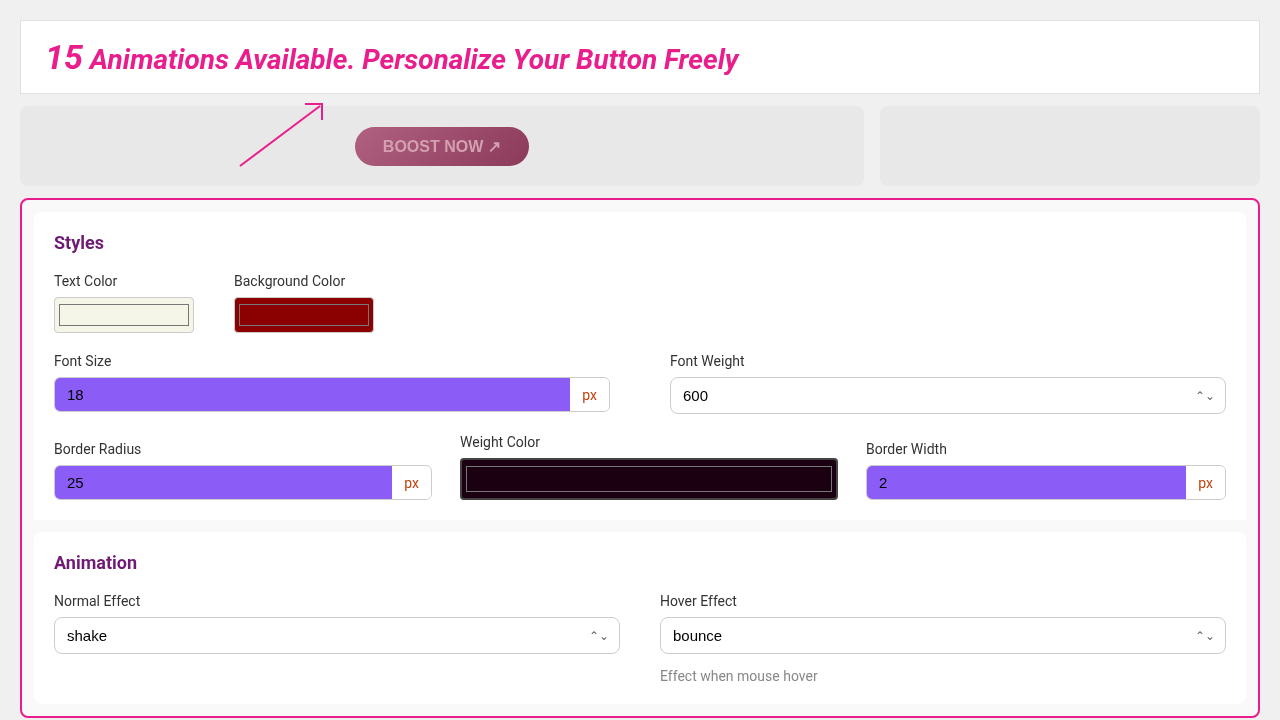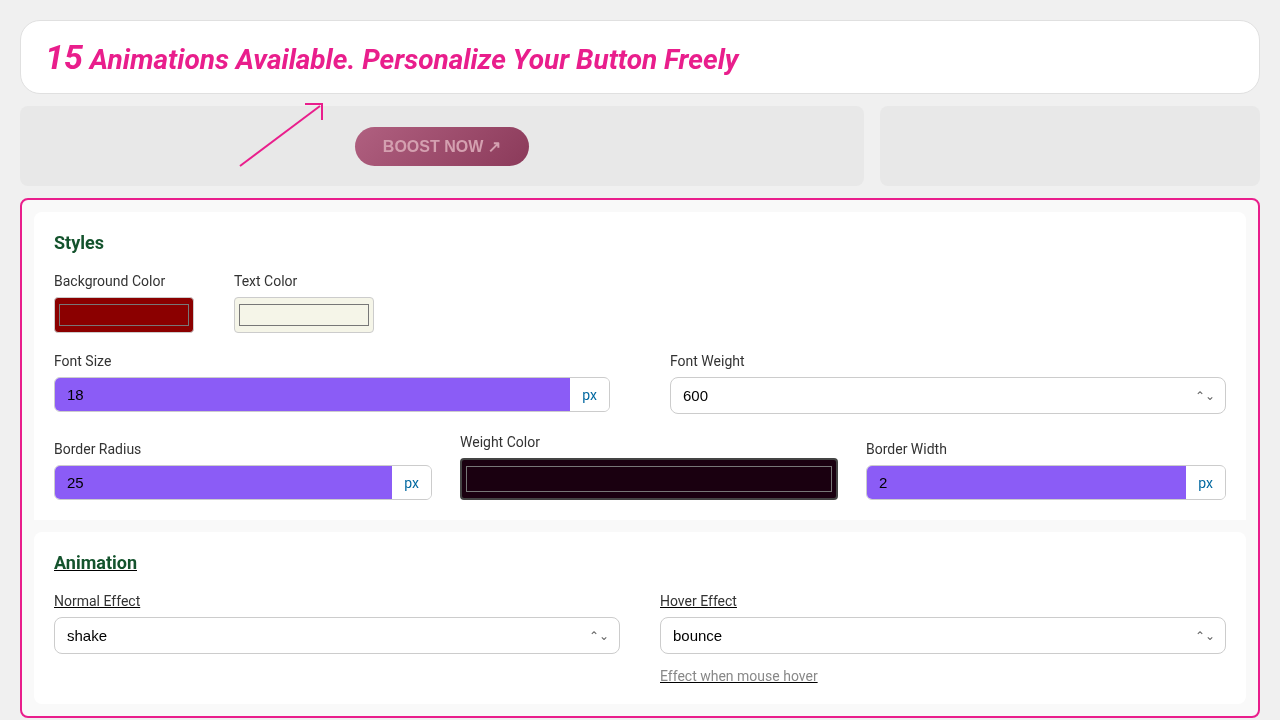--- a/index.html
+++ b/index.html
@@ -8,21 +8,21 @@
       background: #f0f0f0;
       width: 1280px;
       height: 720px;
       overflow: hidden;
       position: relative;
     }
 
     .top-banner {
       background: white;
       border: 1px solid #e0e0e0;
-      border-radius: 20px;
+      border-radius: 0;
       margin: 20px 20px 0 20px;
       padding: 16px 24px;
       position: relative;
     }
 
     .top-banner h1 {
       font-size: 28px;
       font-weight: 700;
       color: #e91e8c;
       font-style: italic;
@@ -88,21 +88,21 @@
     .styles-section {
       background: white;
       border-radius: 8px 8px 0 0;
       margin: 12px;
       padding: 20px;
     }
 
     .section-title {
       font-size: 18px;
       font-weight: 700;
-      color: #14532d;
+      color: #701a75;
       margin-bottom: 20px;
     }
 
     .form-row {
       display: flex;
       gap: 40px;
       margin-bottom: 20px;
     }
 
     .form-group {
@@ -149,21 +149,21 @@
       border: none;
       outline: none;
       padding: 8px 12px;
       font-size: 15px;
       flex: 1;
       background: #8b5cf6;
     }
 
     .input-suffix {
       padding: 8px 12px;
-      color: #0369a1;
+      color: #c2410c;
       font-size: 14px;
       background: white;
       text-align: right;
     }
 
     .select-wrapper {
       position: relative;
       border: 1px solid #ccc;
       border-radius: 8px;
       background: white;
@@ -217,21 +217,20 @@
     .border-width-group {
       flex: 1;
       max-width: 360px;
     }
 
     .animation-section {
       background: white;
       border-radius: 8px;
       margin: 0 12px 12px 12px;
       padding: 20px;
-      text-decoration: underline;
     }
 
     .animation-row {
       display: flex;
       gap: 40px;
     }
 
     .hint-text {
       font-size: 14px;
       color: #888;
@@ -265,26 +264,26 @@
   <div class="preview-box-right"></div>
 </div>
 
 <div class="main-panel">
 
   <div class="styles-section">
     <div class="section-title">Styles</div>
 
     <div class="form-row">
       <div class="form-group">
+        <label class="form-label">Text Color</label>
+        <input type="color" class="color-swatch text-cream" value="#f5f5e8" style="width: 140px; height: 36px; padding: 2px; border: 1px solid rgb(204, 204, 204); border-radius: 4px; cursor: pointer;">
+      </div>
+      <div class="form-group">
         <label class="form-label">Background Color</label>
         <input type="color" class="color-swatch bg-red" value="#8b0000" style="width: 140px; height: 36px; padding: 2px; border: 1px solid rgb(204, 204, 204); border-radius: 4px; cursor: pointer;">
-      </div>
-      <div class="form-group">
-        <label class="form-label">Text Color</label>
-        <input type="color" class="color-swatch text-cream" value="#f5f5e8" style="width: 140px; height: 36px; padding: 2px; border: 1px solid rgb(204, 204, 204); border-radius: 4px; cursor: pointer;">
       </div>
     </div>
 
     <div class="font-size-row">
       <div class="form-group full">
         <label class="form-label">Font Size</label>
         <div class="input-with-suffix">
           <input type="number" value="18" style="">
           <span class="input-suffix">px</span>
         </div>

